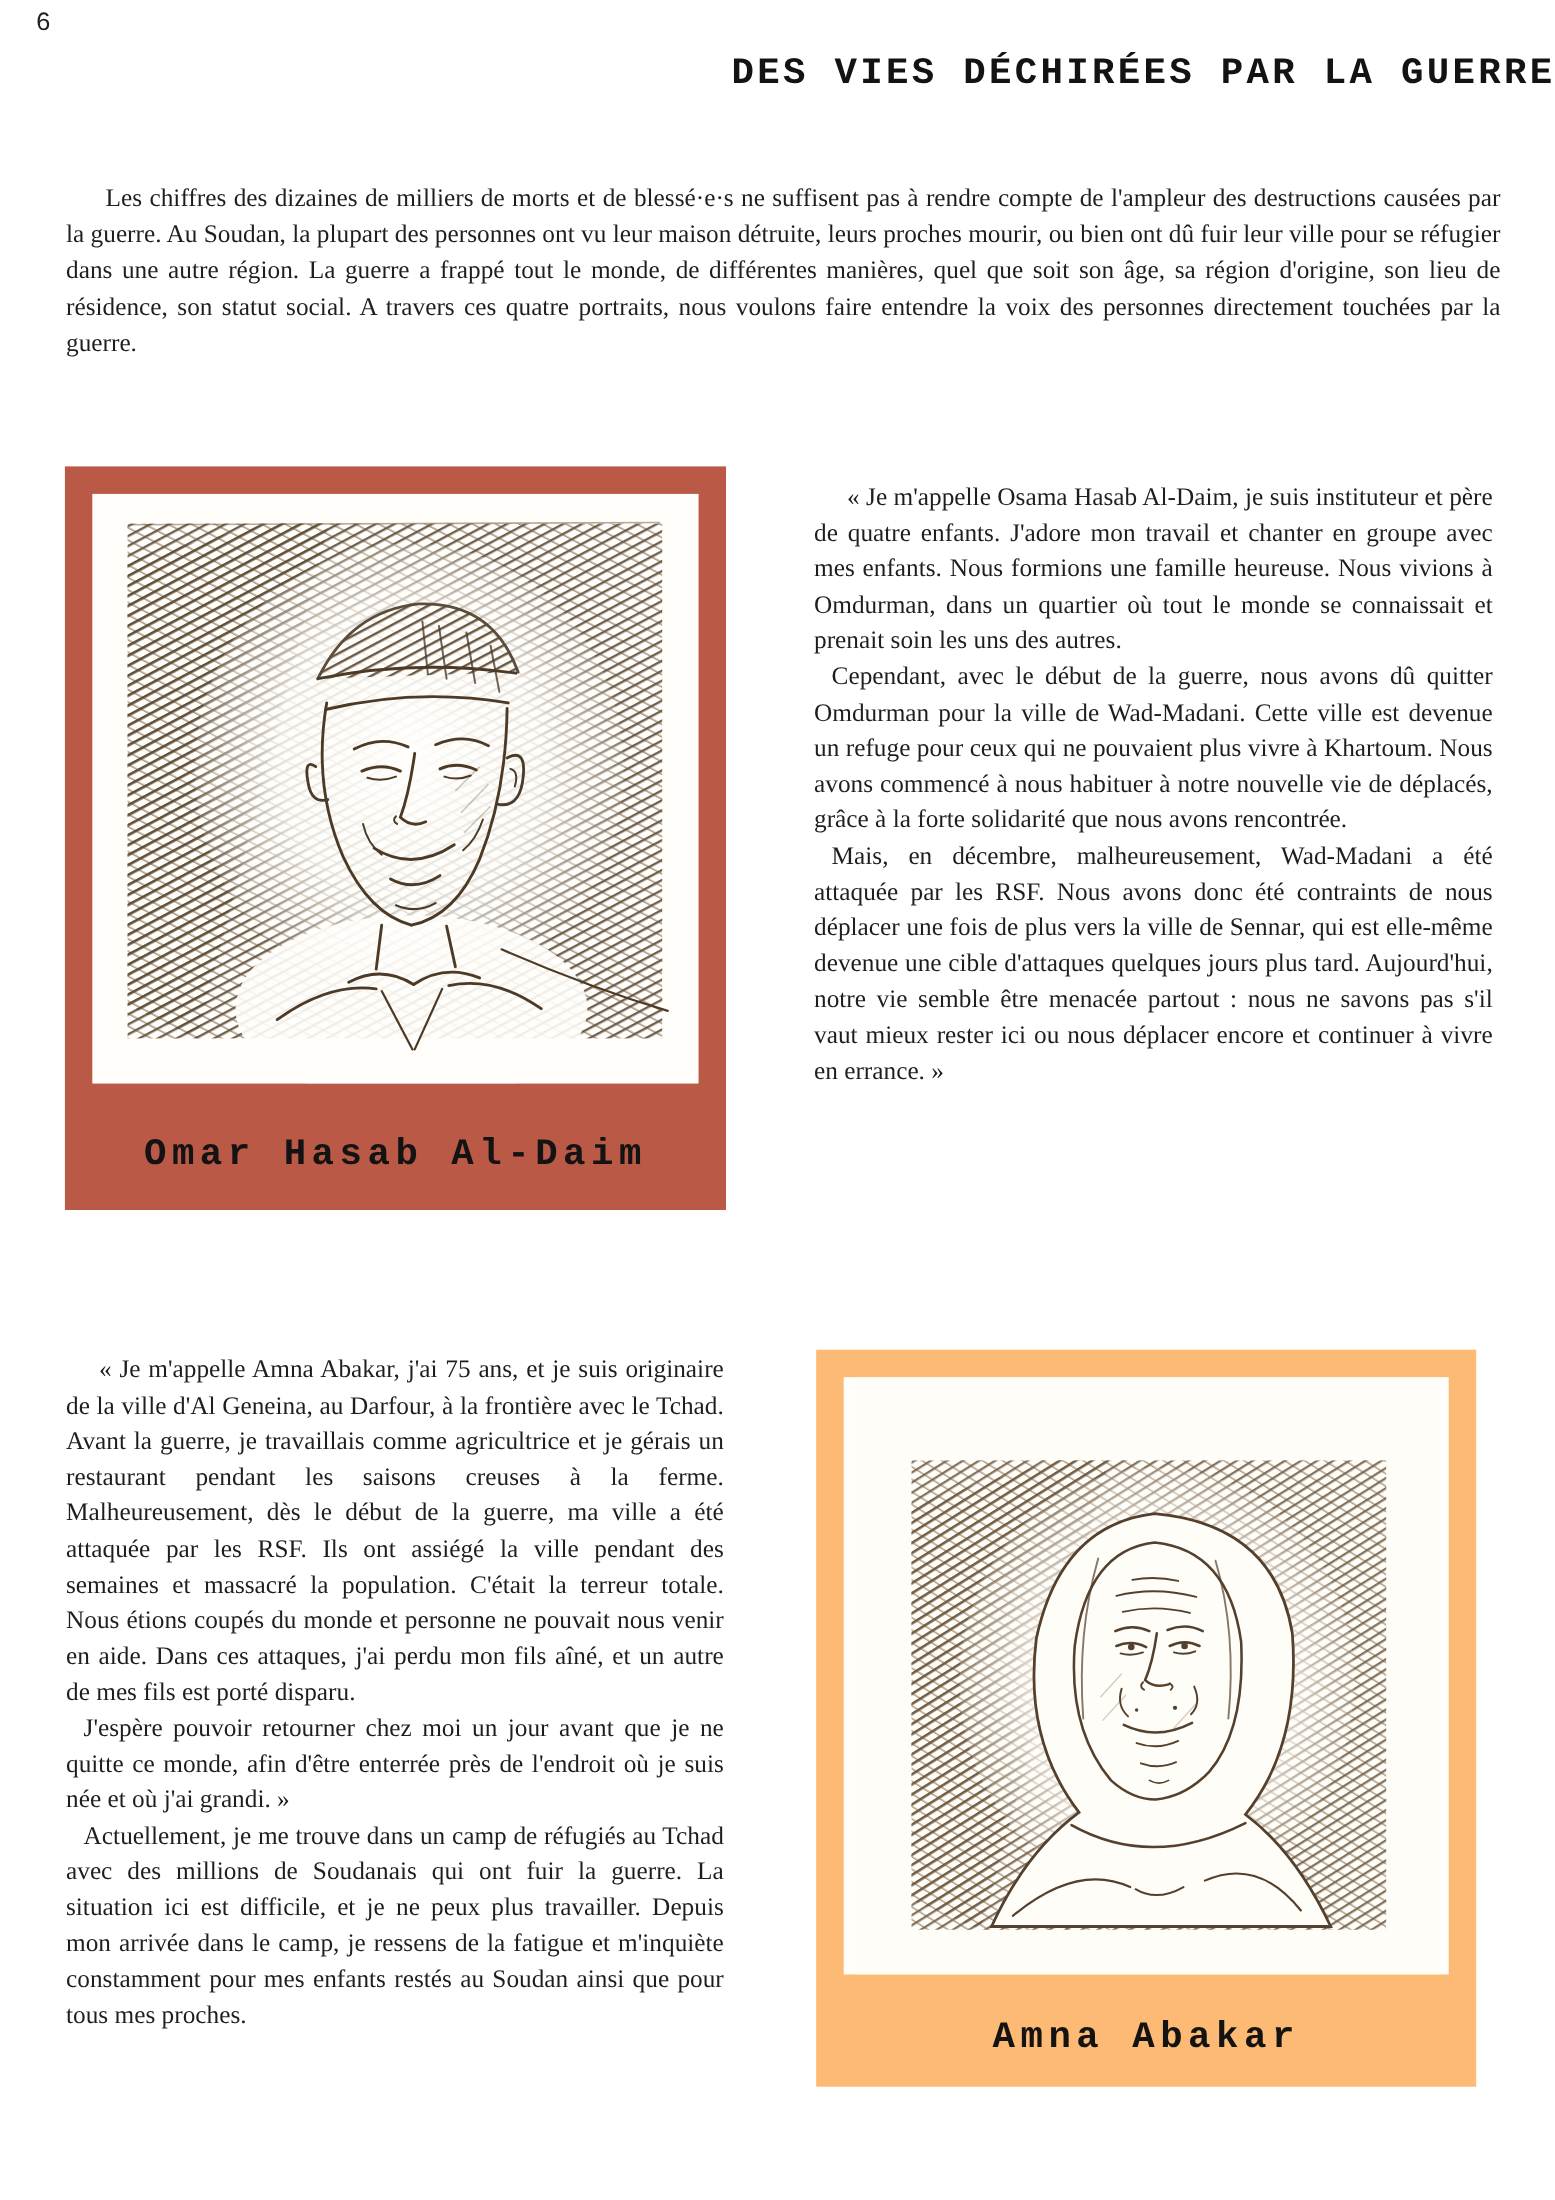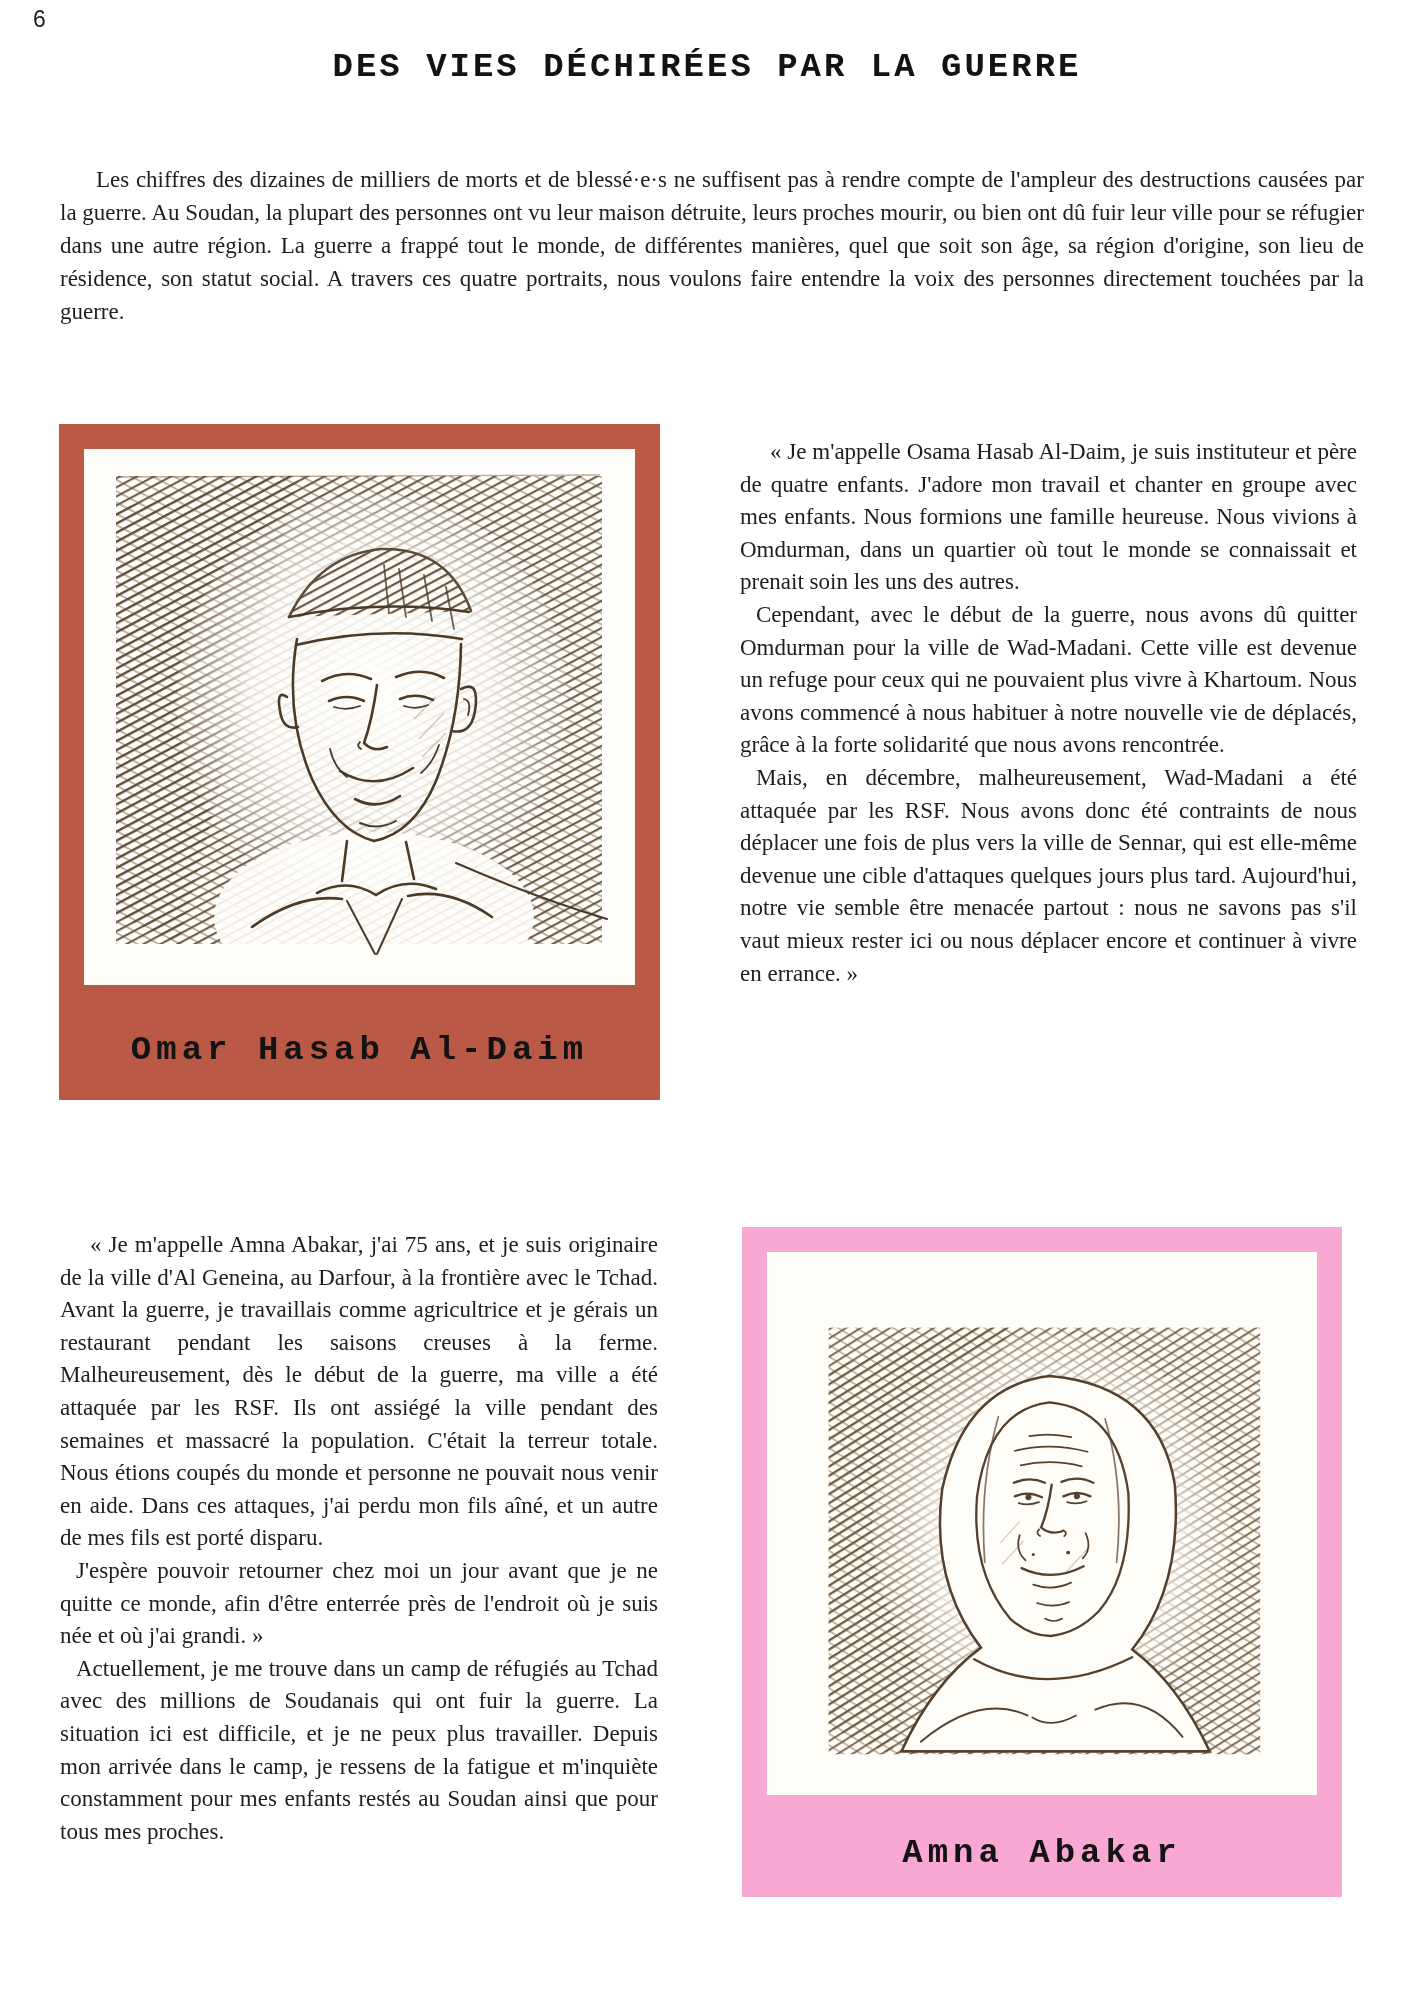--- a/index.html
+++ b/index.html
@@ -6,37 +6,37 @@
   .page {
     position:relative; width:1414px; height:2000px; background:#ffffff;
     overflow:hidden; font-family:"Liberation Serif", serif; color:#1e1e1e;
   }
   .page-number {
     position:absolute; left:33px; top:6px;
     font-family:"Liberation Sans", sans-serif; font-size:23px; color:#222;
   }
   .title {
     position:absolute; left:0; right:0; top:48px; margin:0;
-    text-align:center; font-family:"Liberation Mono", monospace;
+    text-align:right; font-family:"Liberation Mono", monospace;
     font-weight:700; font-size:34px; letter-spacing:3px; color:#131313;
     white-space:nowrap;
   }
   .intro {
     position:absolute; left:60px; top:163px; width:1304px; margin:0;
     font-size:23px; line-height:33px; text-align:justify; text-indent:36px;
   }
   .col { position:absolute; font-size:23px; line-height:32.6px; text-align:justify; }
   .col p { margin:0; text-indent:16px; }
   .col p.p-first { text-indent:30px; }
   .col-osama { left:740px; top:424px; width:617px;margin-top:12px; }
   .col-amna  { left:60px;  top:1229px; width:598px; }
 
   .card { position:absolute; box-sizing:border-box; padding:25px; display:flex; flex-direction:column; }
   .card-omar { left:59px;  top:424px;  width:601px; height:676px; background:#bb5947; }
-  .card-amna { left:742px; top:1227px; width:600px; height:670px; background:#f9a8d4; }
+  .card-amna { left:742px; top:1227px; width:600px; height:670px; background:#fdba74; }
   .photo { background:#fffefb; overflow:hidden; }
   .card-omar .photo { height:536px; }
   .card-amna .photo { height:560px; }
   .photo svg { display:block; width:100%; height:100%; }
   .caption {
     flex:1; display:flex; align-items:center; justify-content:center;
     font-family:"Liberation Mono", monospace; font-weight:700;
     font-size:34px; letter-spacing:5px; color:#131313; white-space:nowrap;margin-top:39px;
   }
 </style>

